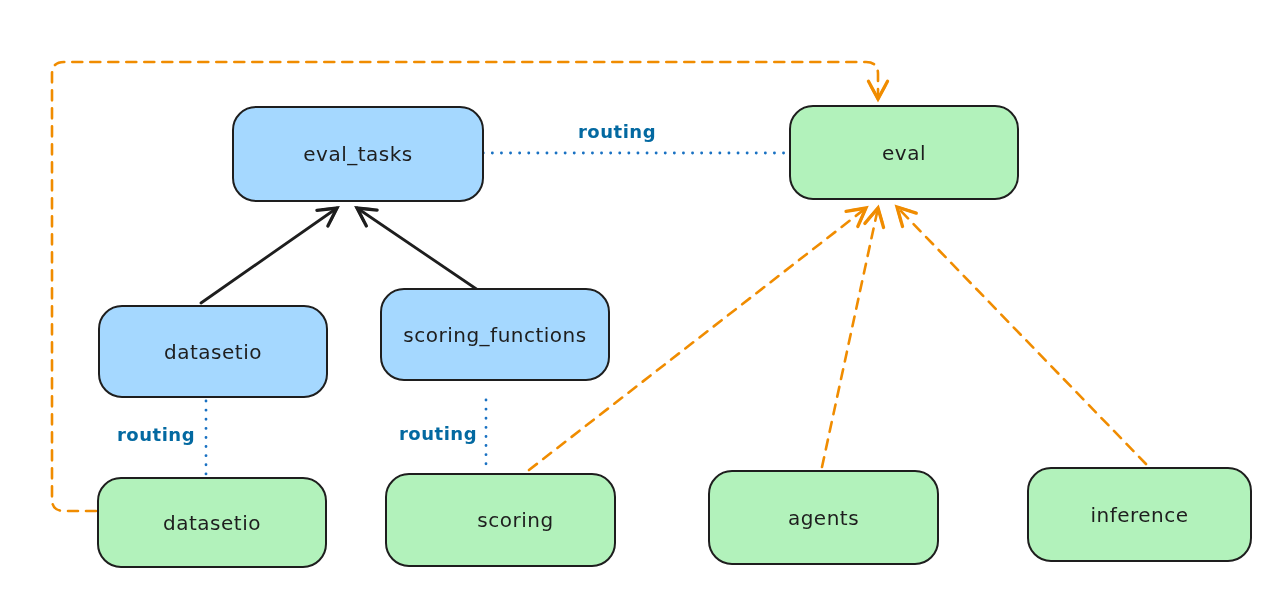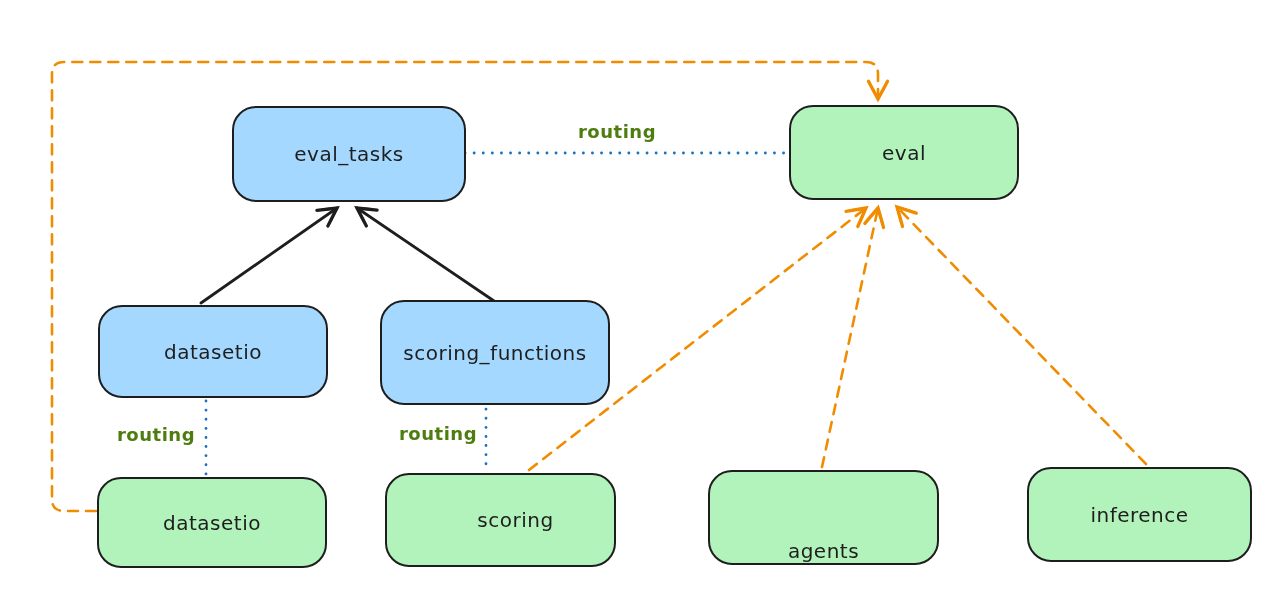--- a/index.html
+++ b/index.html
@@ -37,35 +37,35 @@
   .node.green { background: #b2f2bb; }
   .node-label {
     color: #1e1e1e;
     font-size: 20px;
     letter-spacing: 0.5px;
     white-space: nowrap;
   }
   .edge-label {
     position: absolute;
     transform: translate(-50%, -50%);
-    color: #4d7c0f;
+    color: #0369a1;
     font-size: 18px;
     font-weight: bold;
     letter-spacing: 0.5px;
     z-index: 3;
     white-space: nowrap;
   }
   
-  #node-eval-tasks        { left: 232px;  top: 106px; width: 234px; height: 96px; }
+  #node-eval-tasks        { left: 232px;  top: 106px; width: 252px; height: 96px; }
   #node-eval              { left: 789px;  top: 105px; width: 230px; height: 95px; text-align: right; }
   #node-datasets          { left: 98px;   top: 305px; width: 230px; height: 93px; }
-  #node-scoring-functions { left: 380px;  top: 300px; width: 230px; height: 105px; }
+  #node-scoring-functions { left: 380px;  top: 288px; width: 230px; height: 93px; }
   #node-datasetio         { left: 97px;   top: 477px; width: 230px; height: 91px; text-align: right; }
   #node-scoring           { left: 385px;  top: 473px; width: 231px; height: 94px; padding-left: 30px; }
-  #node-agents            { left: 708px;  top: 470px; width: 231px; height: 95px; align-items: flex-end; }
+  #node-agents            { left: 708px;  top: 470px; width: 231px; height: 95px; }
   #node-inference         { left: 1027px; top: 467px; width: 225px; height: 95px; }
   
   #label-routing-top      { left: 617px; top: 131px; }
   #label-routing-datasets { left: 156px; top: 434px; }
   #label-routing-scoring  { left: 438px; top: 433px; }
 </style>
 </head>
 <body>
 
 <div id="canvas">

